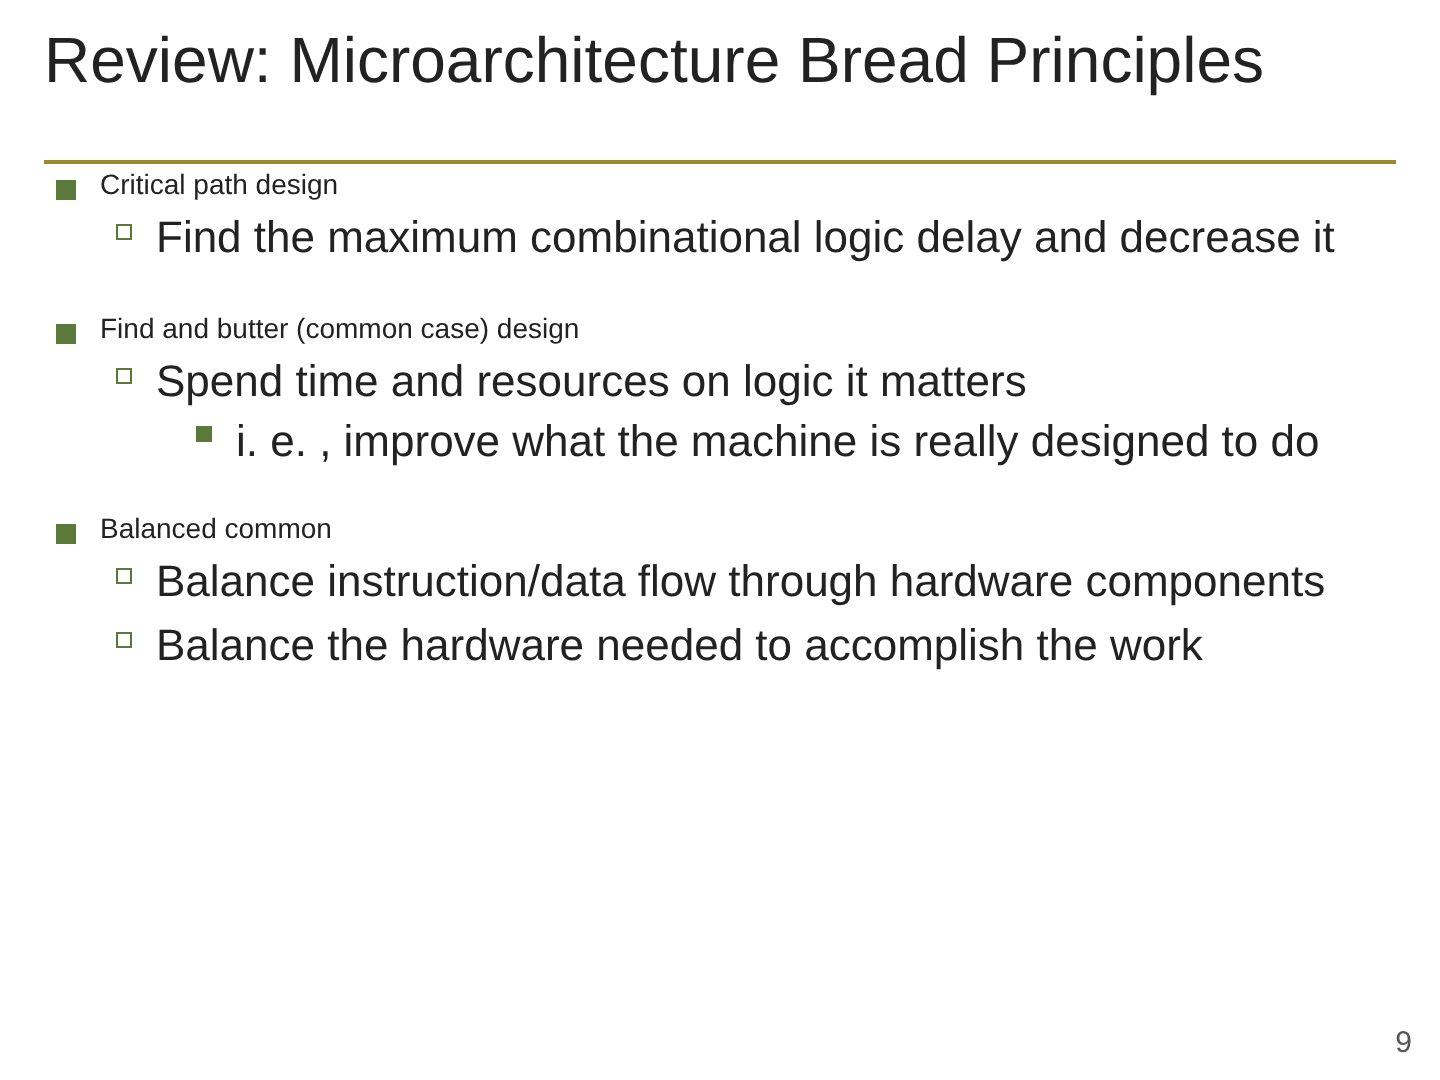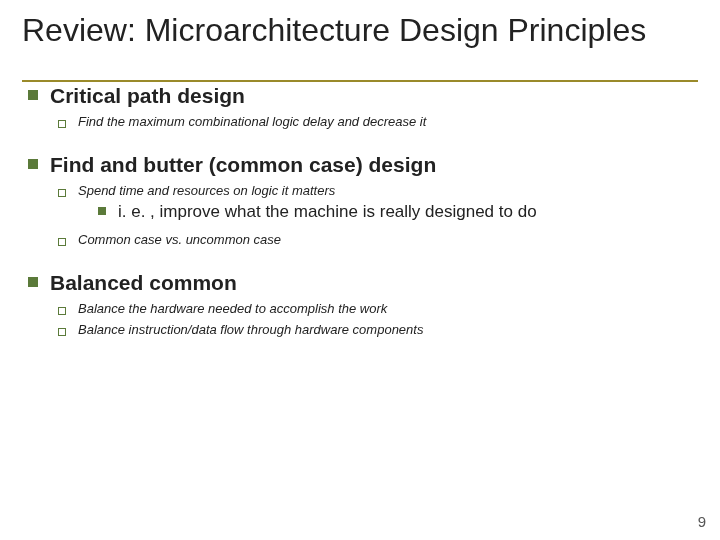--- a/index.html
+++ b/index.html
@@ -2,37 +2,37 @@
 <html><head>
 <meta charset="utf-8">
 <style>
   * { margin: 0; padding: 0; box-sizing: border-box; }
   html, body { width: 720px; height: 540px; background: #fff; font-family: Arial, Helvetica, sans-serif; position: relative; }
   .slide { width: 720px; height: 540px; position: relative; padding: 12px 22px 0 22px; }
   .title-wrap { position: relative; height: 88px; }
   .title { font-size: 32px; color: #222; line-height: 1.15; font-weight: 400; letter-spacing: 0; }
   .rule { position: absolute; left: 22px; right: 22px; top: 80px; height: 2px; background: #9a8a2a; }
   .body { position: relative; margin-top: 0; }
-  .lvl1 { position: relative; padding-left: 28px; font-size: 21px; color: #222; margin-bottom: 4px; font-weight: bold; }
+  .lvl1 { position: relative; padding-left: 28px; font-size: 14px; color: #222; margin-bottom: 4px; }
   .lvl1.first { margin-top: -16px; }
   .lvl1 .b1 { position: absolute; left: 6px; top: 6px; width: 10px; height: 10px; background: #5b7a3a; }
-  .lvl2 { position: relative; padding-left: 56px; font-size: 13px; color: #222; margin-top: 6px; margin-bottom: 2px; font-style: italic; }
+  .lvl2 { position: relative; padding-left: 56px; font-size: 22px; color: #222; margin-top: 6px; margin-bottom: 2px; }
   .lvl2 .b2 { position: absolute; left: 36px; top: 6px; width: 8px; height: 8px; border: 1px solid #5b7a3a; background: transparent; }
-  .lvl3 { position: relative; padding-left: 96px; font-size: 17px; color: #222; margin-top: 4px; }
+  .lvl3 { position: relative; padding-left: 96px; font-size: 22px; color: #222; margin-top: 4px; }
   .lvl3 .b3 { position: absolute; left: 76px; top: 5px; width: 8px; height: 8px; background: #5b7a3a; }
   .group-gap { height: 22px; }
   .pagenum { position: absolute; right: 14px; bottom: 10px; font-size: 15px; color: #555; }
 </style>
 </head>
 <body>
 
 <div class="slide">
 
   <div class="title-wrap">
-    <div class="title">Review: Microarchitecture Design Principles</div>
+    <div class="title">Review: Microarchitecture Bread Principles</div>
   </div>
   <div class="rule"></div>
 
   <div class="body">
 
     <div class="lvl1 first">
       <span class="b1"></span>
       <span>Critical path design</span>
     </div>
     <div class="lvl2">
@@ -47,36 +47,32 @@
       <span>Find and butter (common case) design</span>
     </div>
     <div class="lvl2">
       <span class="b2"></span>
       <span>Spend time and resources on logic it matters</span>
     </div>
     <div class="lvl3">
       <span class="b3"></span>
       <span>i. e. , improve what the machine is really designed to do</span>
     </div>
-    <div class="lvl2" style="margin-top:10px">
-      <span class="b2"></span>
-      <span>Common case vs. uncommon case</span>
-    </div>
 
     <div class="group-gap"></div>
 
     <div class="lvl1">
       <span class="b1"></span>
       <span>Balanced common</span>
     </div>
     <div class="lvl2">
       <span class="b2"></span>
-      <span>Balance the hardware needed to accomplish the work</span>
+      <span>Balance instruction/data flow through hardware components</span>
     </div>
     <div class="lvl2">
       <span class="b2"></span>
-      <span>Balance instruction/data flow through hardware components</span>
+      <span>Balance the hardware needed to accomplish the work</span>
     </div>
 
   </div>
 
   <div class="pagenum">9</div>
 </div>
 
 </body></html>

